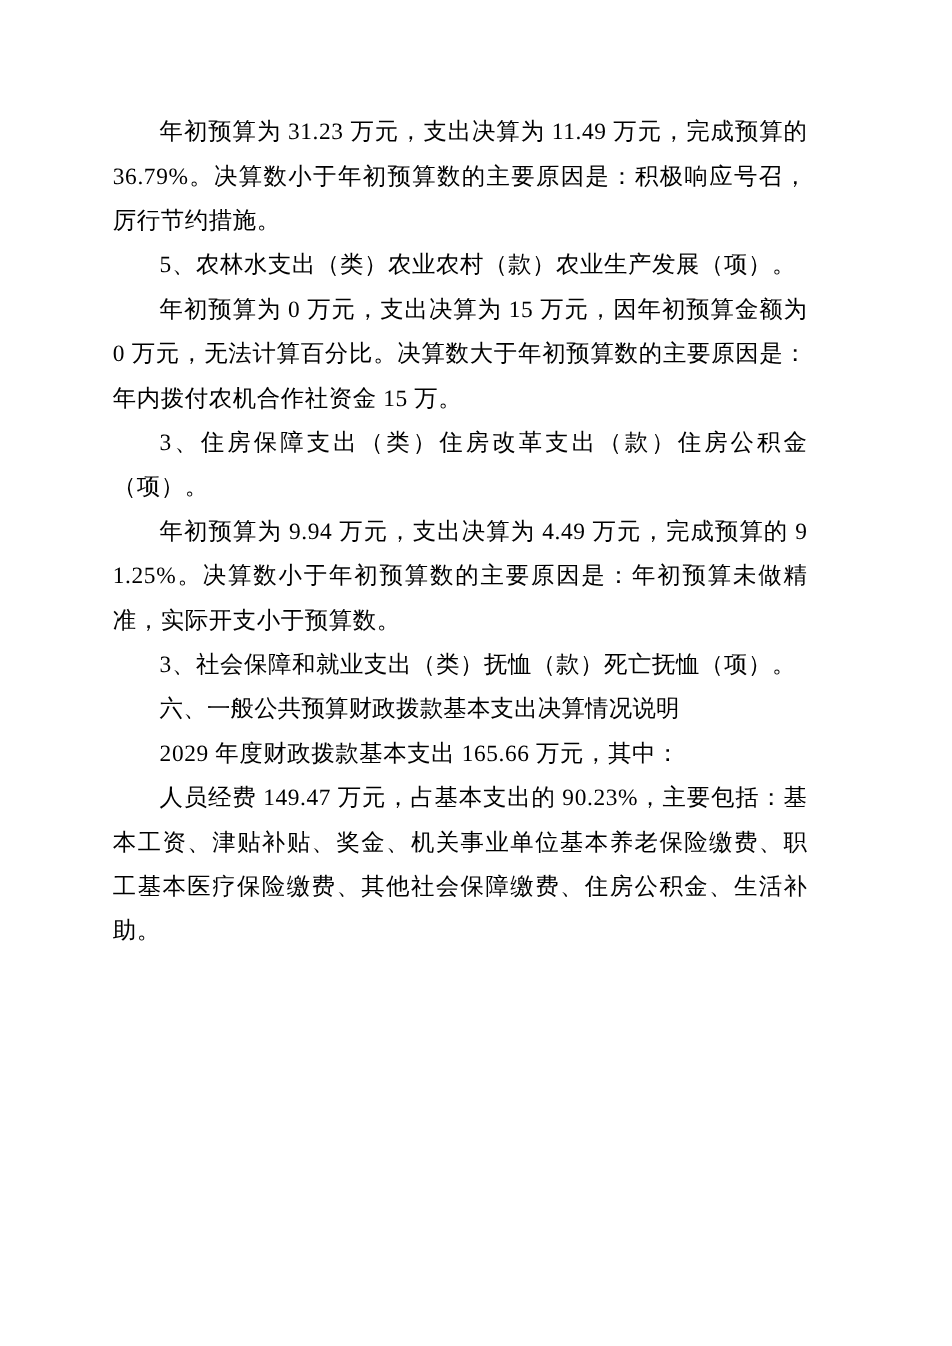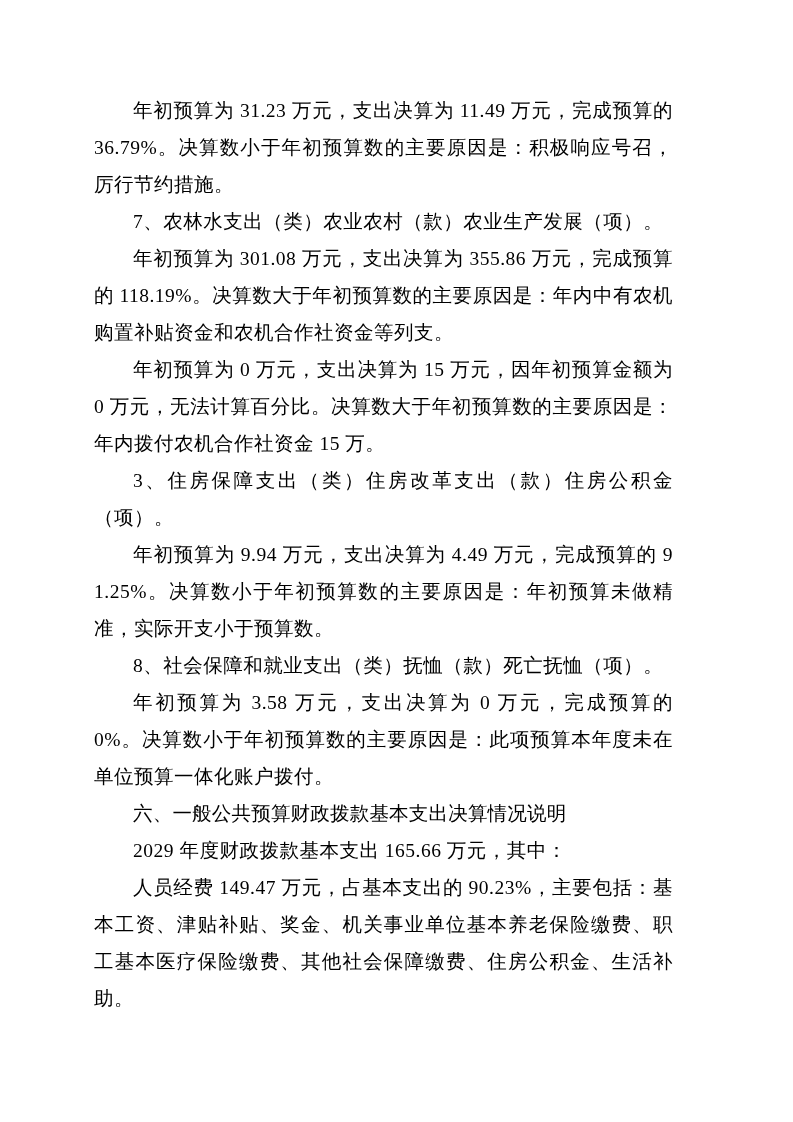--- a/index.html
+++ b/index.html
@@ -36,24 +36,22 @@
     font-weight: normal;
     letter-spacing: 0.2px;
   }
 </style>
 </head>
 <body>
 
 <div class="page">
   <div class="doc-body">
     <p>年初预算为 31.23 万元，支出决算为 11.49 万元，完成预算的 36.79%。决算数小于年初预算数的主要原因是：积极响应号召，厉行节约措施。</p>
-    <p>7、农林水支出（类）农业农村（款）农业生产发展（项）。</p>
-    <p>年初预算为 301.08 万元，支出决算为 355.86 万元，完成预算的 118.19%。决算数大于年初预算数的主要原因是：年内中有农机购置补贴资金和农机合作社资金等列支。</p>
+    <p>5、农林水支出（类）农业农村（款）农业生产发展（项）。</p>
     <p>年初预算为 0 万元，支出决算为 15 万元，因年初预算金额为 0 万元，无法计算百分比。决算数大于年初预算数的主要原因是：年内拨付农机合作社资金 15 万。</p>
     <p>3、住房保障支出（类）住房改革支出（款）住房公积金（项）。</p>
     <p>年初预算为 9.94 万元，支出决算为 4.49 万元，完成预算的 91.25%。决算数小于年初预算数的主要原因是：年初预算未做精准，实际开支小于预算数。</p>
-    <p>8、社会保障和就业支出（类）抚恤（款）死亡抚恤（项）。</p>
-    <p>年初预算为 3.58 万元，支出决算为 0 万元，完成预算的 0%。决算数小于年初预算数的主要原因是：此项预算本年度未在单位预算一体化账户拨付。</p>
+    <p>3、社会保障和就业支出（类）抚恤（款）死亡抚恤（项）。</p>
     <p class="heading">六、一般公共预算财政拨款基本支出决算情况说明</p>
     <p>2029 年度财政拨款基本支出 165.66 万元，其中：</p>
     <p>人员经费 149.47 万元，占基本支出的 90.23%，主要包括：基本工资、津贴补贴、奖金、机关事业单位基本养老保险缴费、职工基本医疗保险缴费、其他社会保障缴费、住房公积金、生活补助。</p>
   </div>
 </div>
 
 </body></html>

